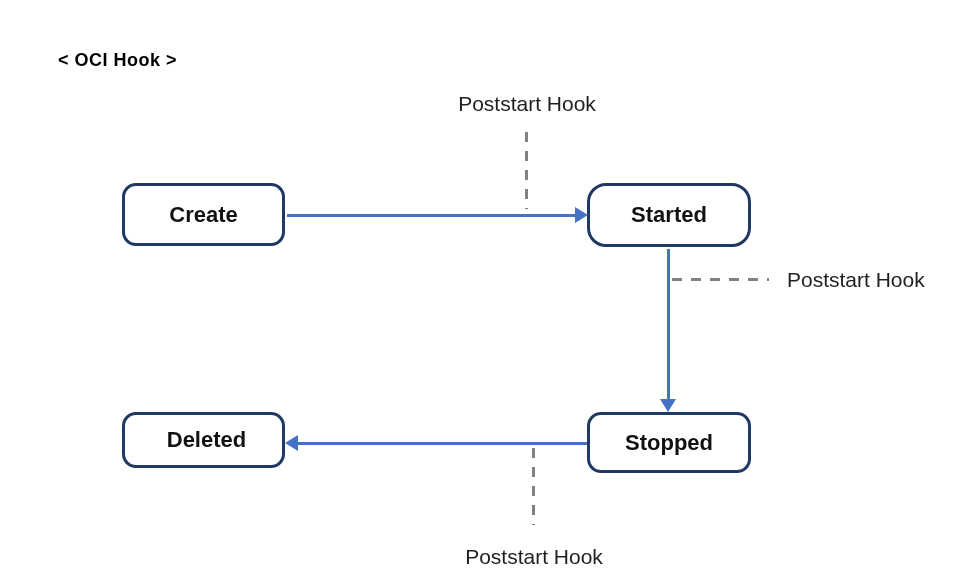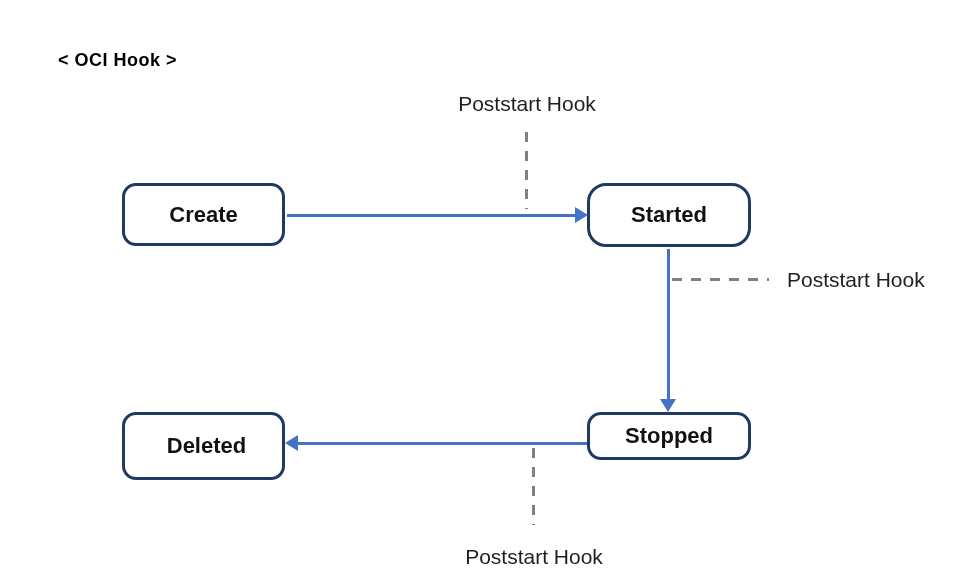--- a/index.html
+++ b/index.html
@@ -37,22 +37,22 @@
     background: #fff;
     display: flex;
     align-items: center;
     justify-content: center;
     font-size: 22px;
     font-weight: bold;
     color: #111;
   }
   .node-create  { left: 78px;  top: 139px; width: 163px; height: 63px; }
   .node-started { left: 543px; top: 139px; width: 164px; height: 64px; border-radius: 19px; }
-  .node-stopped { left: 543px; top: 368px; width: 164px; height: 48px; }
-  .node-deleted { left: 78px;  top: 368px; width: 163px; height: 68px; padding-left: 6px; }
+  .node-stopped { left: 543px; top: 368px; width: 164px; height: 61px; }
+  .node-deleted { left: 78px;  top: 368px; width: 163px; height: 56px; padding-left: 6px; }
 
   .edge-line { position: absolute; background: var(--arrow); }
   .edge-head { position: absolute; width: 0; height: 0; }
 
   .edge-create-started-line { left: 243px; top: 170px; width: 288px; height: 3px; }
   .edge-create-started-head {
     left: 531px; top: 163px;
     border-top: 8px solid transparent;
     border-bottom: 8px solid transparent;
     border-left: 13px solid var(--arrow);

